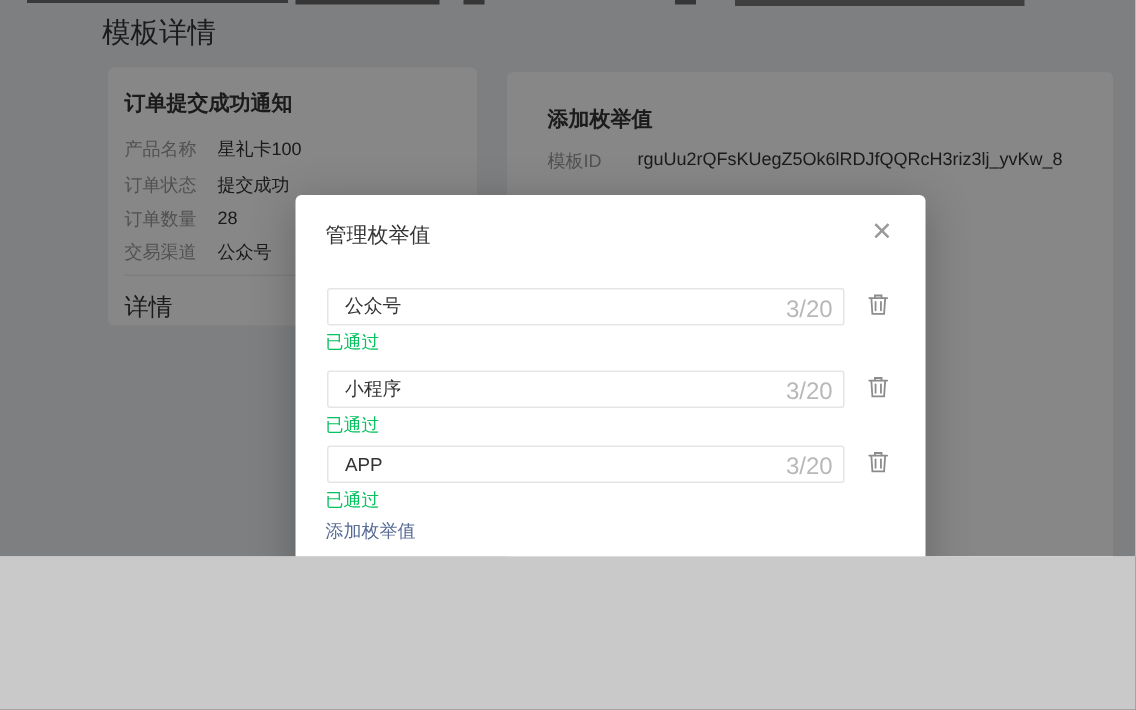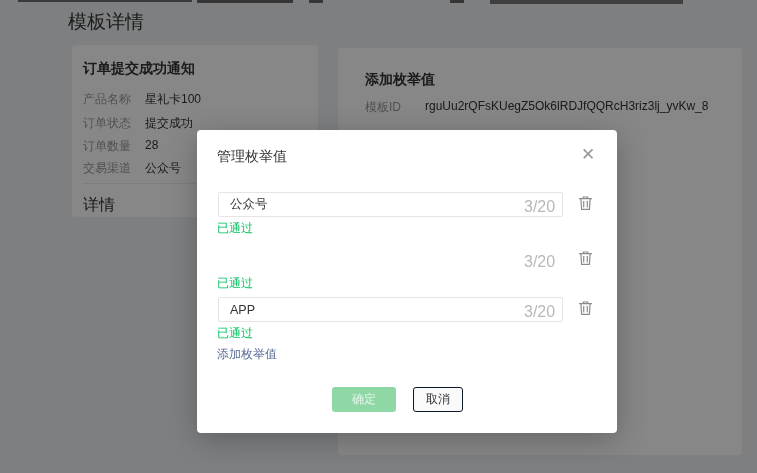--- a/index.html
+++ b/index.html
@@ -1,19 +1,19 @@
 <!DOCTYPE html>
 <html><head>
 <meta charset="utf-8">
 <style>
   * { margin:0; padding:0; box-sizing:border-box; }
   html,body { background:#c9c9c9; }
   body { font-family:"Liberation Sans","DejaVu Sans",sans-serif; }
   #screen {
-    position:relative; width:757px; height:473px; overflow:hidden;
+    position:relative; width:757px; height:371px; overflow:hidden;
     background:#eef0f2; margin:0 auto;
   }
   
   .frag { position:absolute; top:0; }
   .page-title { position:absolute; left:68px; top:9px; font-size:19px; color:#333; }
   .card { position:absolute; background:#ffffff; border-radius:4px; }
   .card-order { left:72px; top:45px; width:246px; height:172px; }
   .card-basic { left:338px; top:48px; width:404px; height:407px; }
   .card-title { position:absolute; font-size:14px; font-weight:600; color:#333; }
   .field-row { position:absolute; font-size:12px; white-space:nowrap; }
@@ -121,20 +121,21 @@
       <svg width="15" height="16" viewBox="0 0 15 16" fill="none" stroke="#8c8c8c" stroke-width="1.2" stroke-linecap="round">
         <path d="M1.5 3.7h12"></path>
           <path d="M5.3 3.5V2h4.4v1.5"></path>
           <path d="M2.9 3.9l.7 10.4h7.8l.7-10.4"></path>
           <path d="M5.7 6.3v5.6"></path>
           <path d="M9.3 6.3v5.6"></path>
       </svg>
     </button>
     <div class="enum-status" style="top:90px;">已通过</div>
 
+    <input class="enum-input" style="top: 117px;" value="小程序">
     <span class="enum-counter" style="top:123px;">3/20</span>
     <button class="trash-btn" style="top:120px;">
       <svg width="15" height="16" viewBox="0 0 15 16" fill="none" stroke="#8c8c8c" stroke-width="1.2" stroke-linecap="round">
         <path d="M1.5 3.7h12"></path>
           <path d="M5.3 3.5V2h4.4v1.5"></path>
           <path d="M2.9 3.9l.7 10.4h7.8l.7-10.4"></path>
           <path d="M5.7 6.3v5.6"></path>
           <path d="M9.3 6.3v5.6"></path>
       </svg>
     </button>

